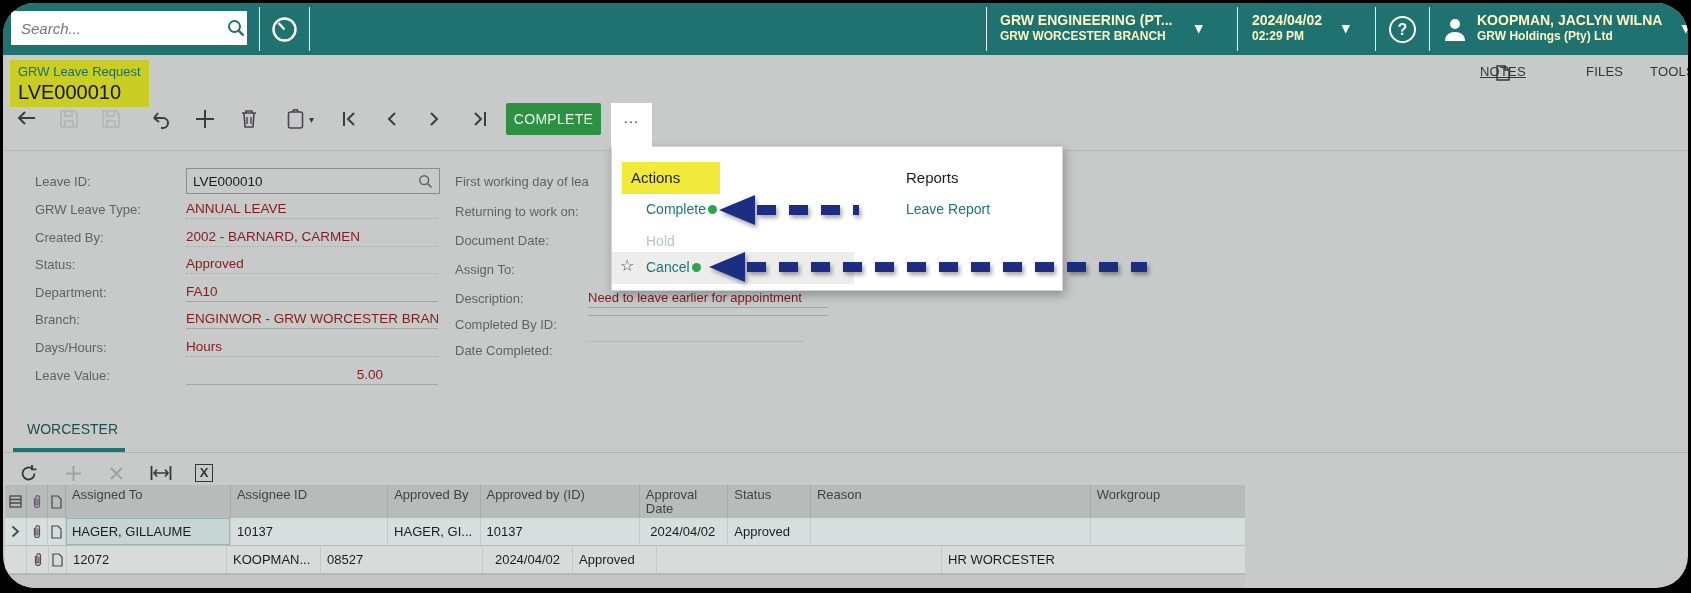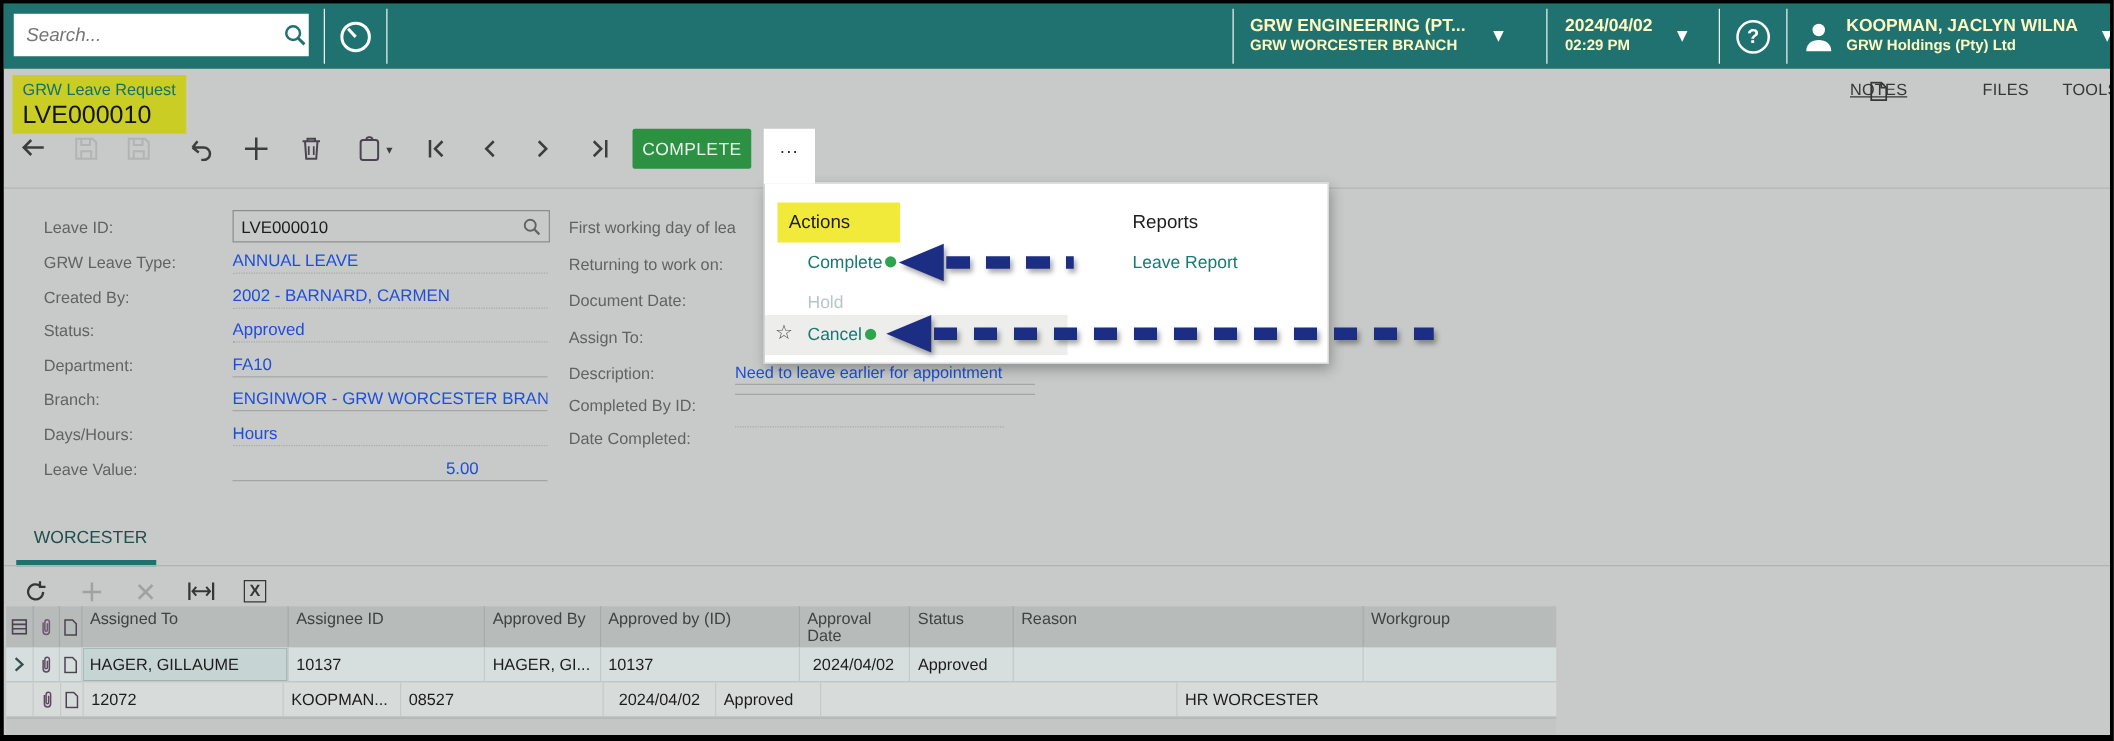--- a/index.html
+++ b/index.html
@@ -1,18 +1,18 @@
 <!DOCTYPE html>
 <html><head>
 <meta charset="utf-8">
 <style>
   html,body{margin:0;padding:0;background:#5a5a5a;}
   *{box-sizing:border-box;}
   .frame{position:relative;width:1691px;height:593px;background:#000;font-family:"Liberation Sans",sans-serif;overflow:hidden;}
-  .app{position:absolute;left:3px;top:3px;width:1685px;height:585px;background:#c8cac9;overflow:hidden;}
+  .app{position:absolute;left:3px;top:3px;width:1685px;height:585px;background:#c8cac9;overflow:hidden;border-radius:32px;}
   .abs{position:absolute;}
   
   .topbar{position:absolute;left:0;top:0;width:1685px;height:52px;background:#1f7270;}
   .tsep{position:absolute;top:4px;width:1px;height:44px;background:#e9f1f0;}
   .searchbox{position:absolute;left:8px;top:8px;width:236px;height:34px;background:#fff;border:none;display:flex;align-items:center;}
   .searchbox input{flex:1;border:none;outline:none;font-style:italic;font-size:15px;color:#7d8382;padding:0 4px 0 10px;background:transparent;font-family:"Liberation Sans",sans-serif;}
   .twhite{color:#fef9c3;}
   .tline1{font-size:14px;font-weight:bold;line-height:17px;}
   .tline2{font-size:12px;font-weight:bold;line-height:15px;}
   .chev{color:#fff;font-size:15px;font-weight:bold;}
@@ -24,21 +24,21 @@
   .toplink{position:absolute;top:61px;font-size:13px;color:#333735;letter-spacing:.2px;}
   
   .tbicon{position:absolute;top:101px;width:32px;height:30px;display:flex;align-items:center;justify-content:center;color:#3a3f3e;}
   .gray{color:#b0b5b4;}
   .purple{color:#5d4a5e;}
   .completebtn{position:absolute;left:503px;top:100px;width:95px;height:32px;background:#2c9142;color:#ecf4ed;font-size:14px;text-align:center;line-height:32px;border-radius:2px;letter-spacing:.3px;}
   .moretab{position:absolute;left:608px;top:100px;width:41px;height:44px;background:#fff;color:#2e3331;font-size:15px;text-align:center;line-height:30px;letter-spacing:1px;z-index:55;}
   .toolbar-rule{position:absolute;left:0;top:147px;width:1685px;height:1px;background:#b2b6b5;}
   
   .flabel{position:absolute;font-size:13px;color:#5f6462;line-height:18px;}
-  .fvalue{position:absolute;font-size:13.5px;color:#1d4ed8;line-height:18px;white-space:nowrap;overflow:hidden;}
+  .fvalue{position:absolute;font-size:13.5px;color:#7f1d1d;line-height:18px;white-space:nowrap;overflow:hidden;}
   .uline{border-bottom:1px solid #a2a7a6;}
   .uline-dot{border-bottom:1px dotted #a6abaa;}
   .leaveid-box{position:absolute;left:183px;top:165px;width:254px;height:26px;border:1px solid #8a8f8e;background:#c8cac9;display:flex;align-items:center;}
   .leaveid-box .val{flex:1;font-size:13.5px;color:#1c1c1c;padding-left:6px;}
   
   .menupanel{position:absolute;left:608px;top:143px;width:452px;height:145px;background:#fff;border:1px solid #d2d5d4;box-shadow:2px 4px 10px rgba(0,0,0,.3);z-index:50;}
   .menuhdr{font-size:15px;color:#1d1d1d;}
   .menuitem{font-size:14px;color:#157a74;}
   .menuitem.disabled{color:#b8c7c5;}
   .gdot{position:absolute;width:9px;height:9px;border-radius:50%;background:#2da44e;}

